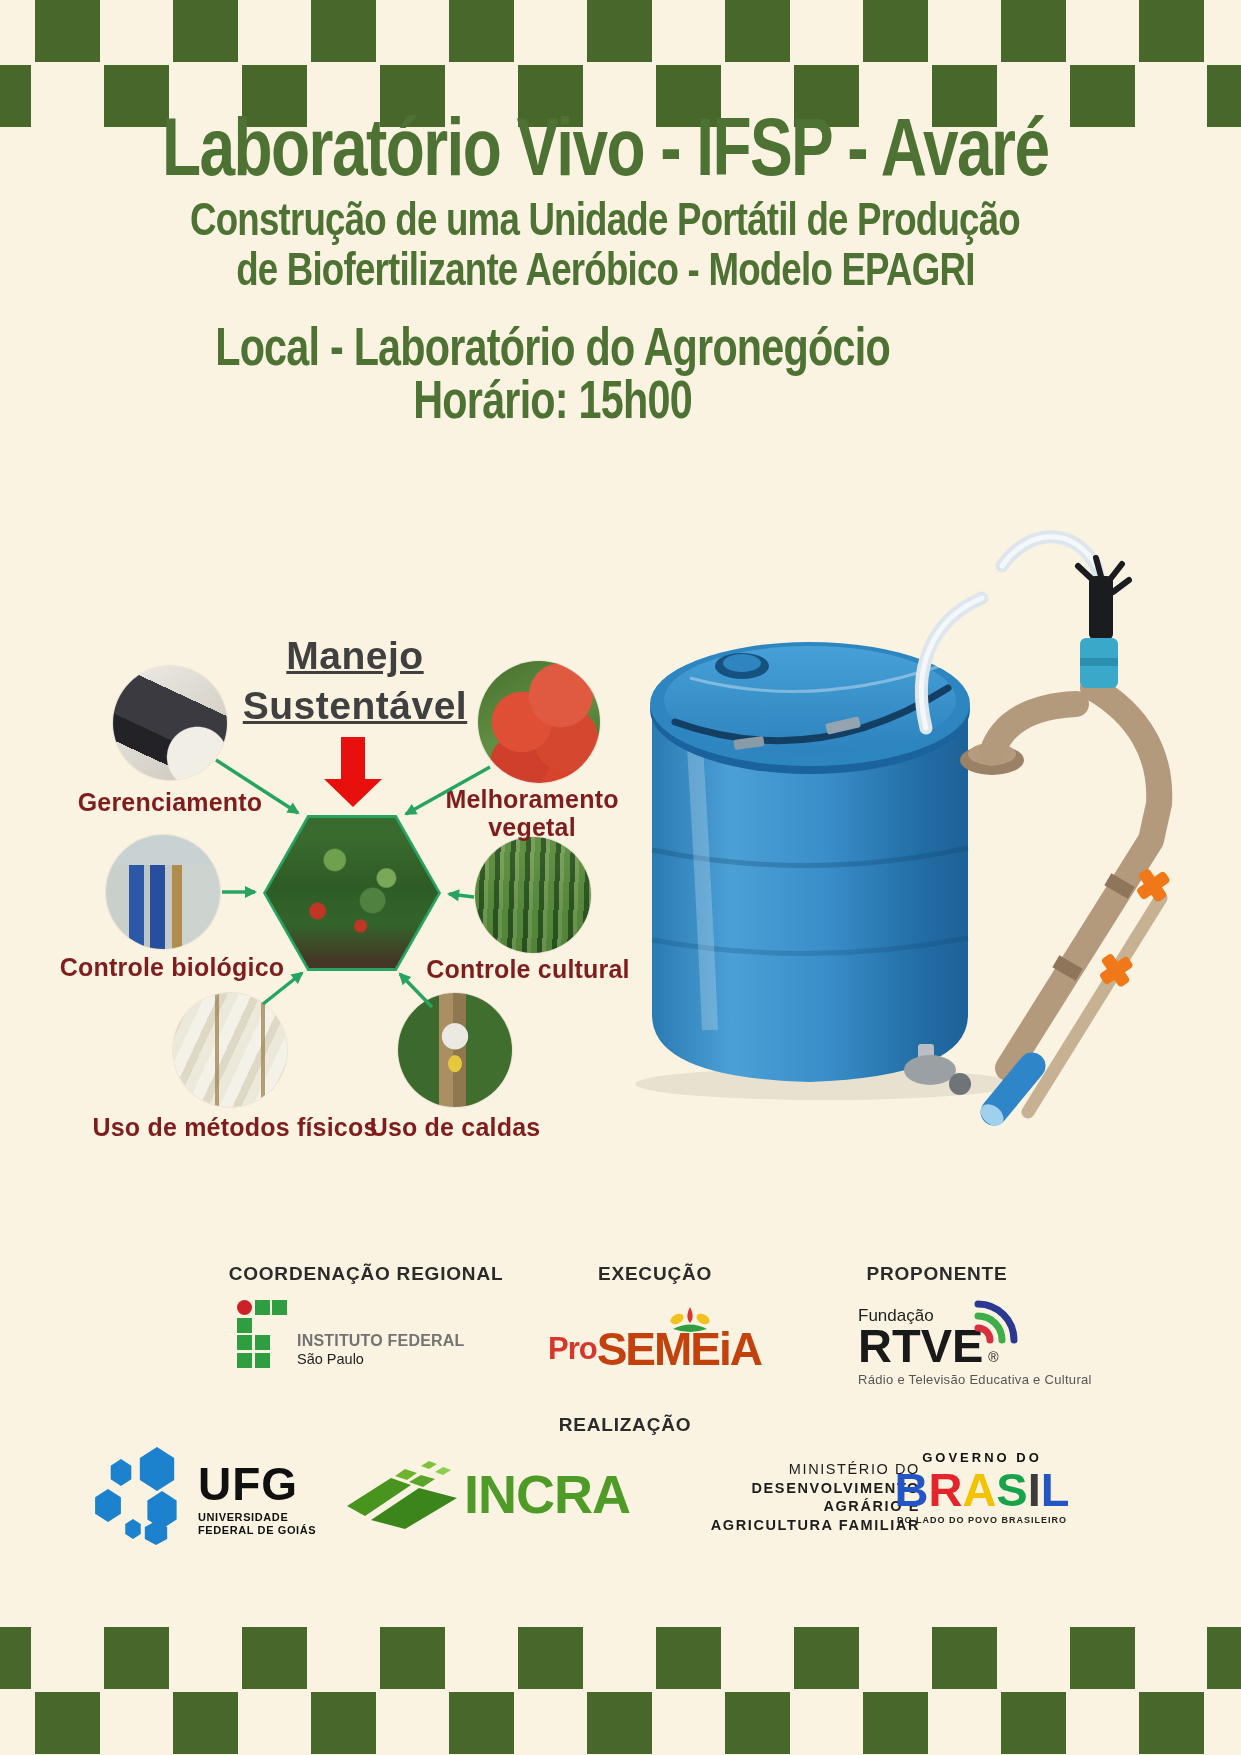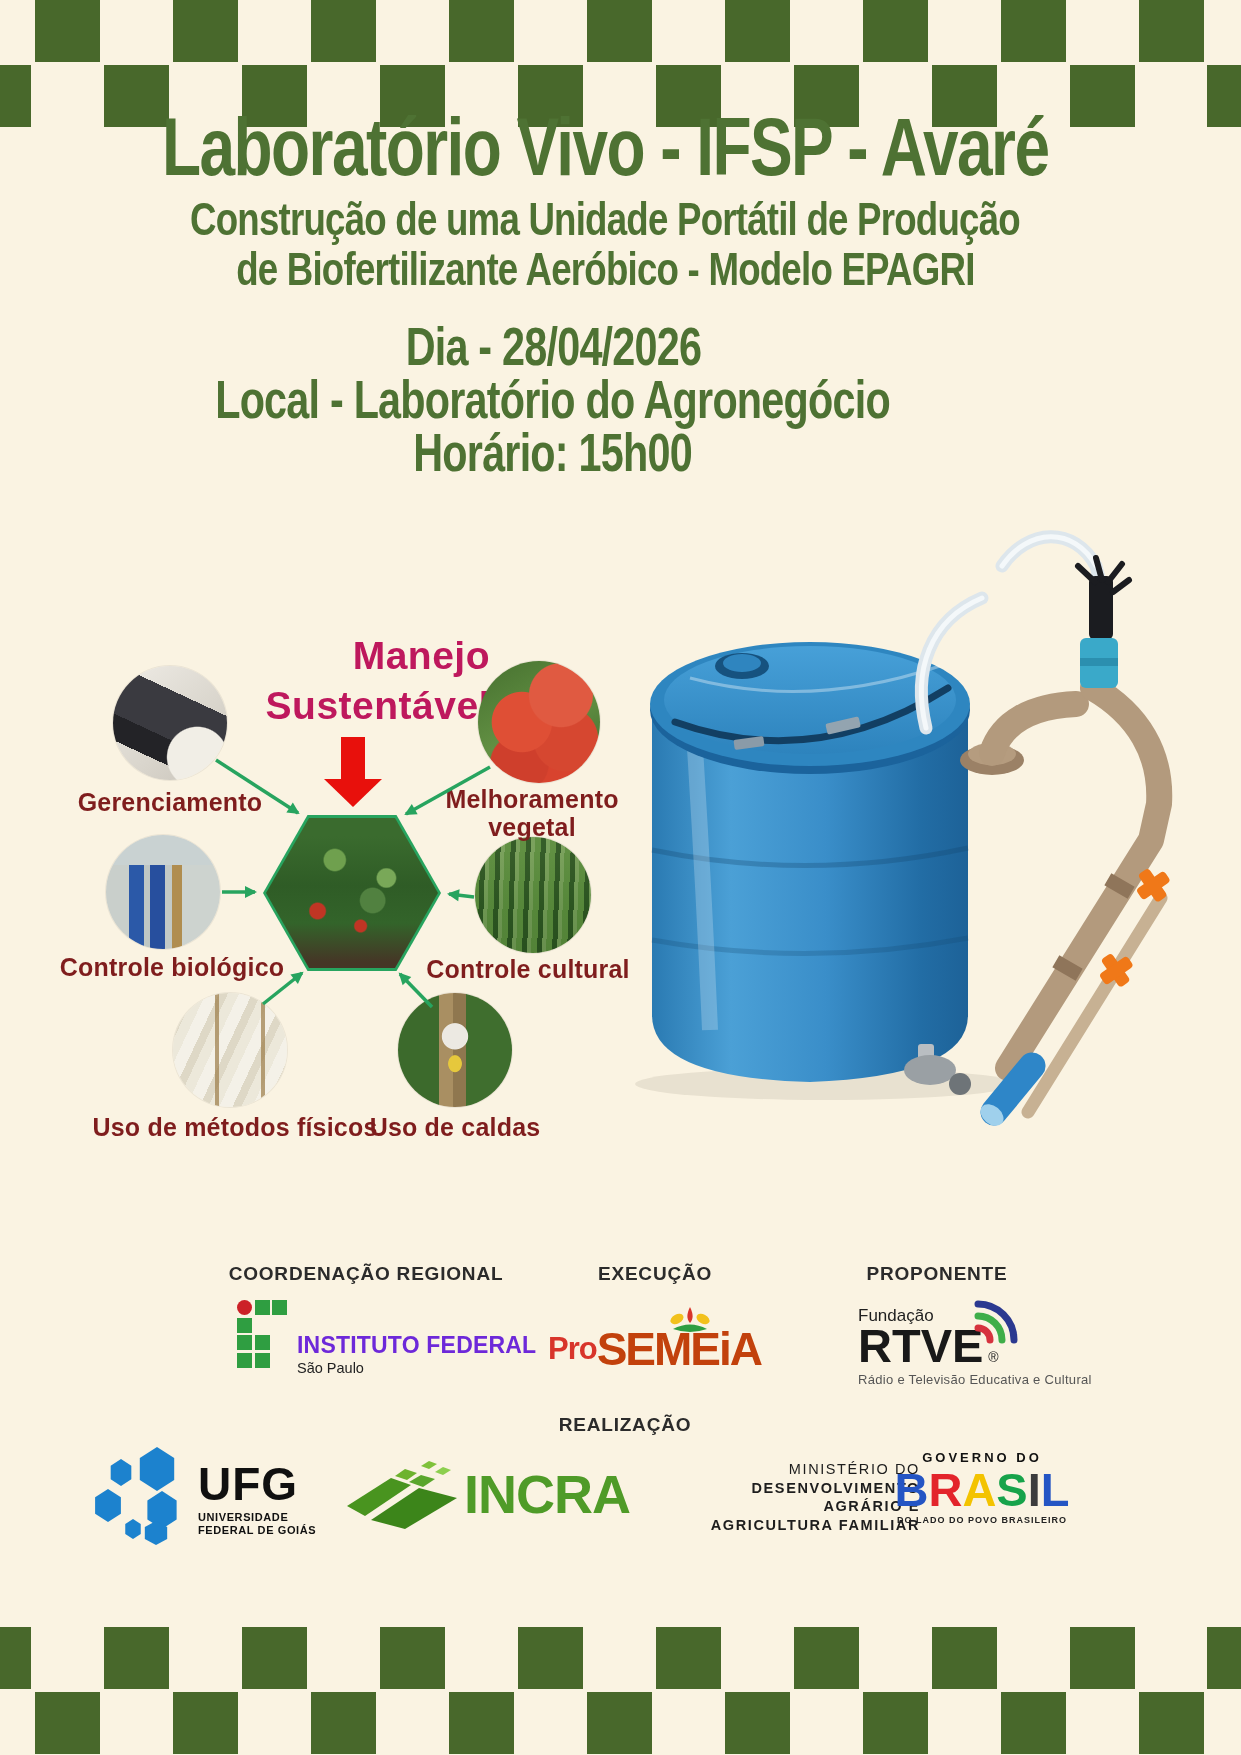--- a/index.html
+++ b/index.html
@@ -21,22 +21,22 @@
   .green-txt{color:#4E7233;}
   .title-block{position:absolute;top:106px;left:0;width:1210px;text-align:center;}
   .title-block .main{font-size:82px;font-weight:700;line-height:1;letter-spacing:-2px;}
   .subtitle{position:absolute;top:194px;left:0;width:1210px;text-align:center;
     font-size:47px;font-weight:700;line-height:1.06;letter-spacing:-1px;}
   .event-info{position:absolute;top:320px;left:0;width:1106px;text-align:center;
     font-size:53px;font-weight:700;line-height:1.0;letter-spacing:-1px;}
   .event-info>div{margin:0;}
   
   .diagram{position:absolute;left:70px;top:555px;width:540px;height:620px;}
-  .d-title{position:absolute;left:150px;top:76px;width:270px;text-align:right;
-    font-size:39px;font-weight:700;color:#be185d;line-height:1.28;letter-spacing:.5px;}
+  .d-title{position:absolute;left:150px;top:76px;width:270px;text-align:center;
+    font-size:39px;font-weight:700;color:#404040;line-height:1.28;letter-spacing:.5px;text-decoration:underline;}
   .red-arrow{position:absolute;left:254px;top:182px;width:58px;height:70px;}
   .ra-shaft{position:absolute;left:17px;top:0;width:24px;height:42px;background:#E8100C;}
   .ra-head{position:absolute;left:0;top:42px;width:0;height:0;
     border-left:29px solid transparent;border-right:29px solid transparent;border-top:28px solid #E8100C;}
   .hex-outer{position:absolute;left:193px;top:260px;width:178px;height:156px;background:#27A45F;
     clip-path:polygon(0% 50%,25% 0%,75% 0%,100% 50%,75% 100%,25% 100%);}
   .hex-inner{position:absolute;left:3px;top:3px;right:3px;bottom:3px;
     clip-path:polygon(0% 50%,25% 0%,75% 0%,100% 50%,75% 100%,25% 100%);
     background:
       radial-gradient(circle at 30% 62%, #c03524 0 5%, transparent 6%),
@@ -81,21 +81,21 @@
     letter-spacing:.8px;text-align:center;width:300px;}
   .h-coord{left:216px;top:1263px;}
   .h-exec{left:505px;top:1263px;}
   .h-prop{left:787px;top:1263px;}
   .h-real{left:475px;top:1414px;}
   .if-logo{position:absolute;left:237px;top:1300px;display:flex;align-items:flex-start;}
   .if-mark{position:relative;width:52px;height:70px;}
   .if-sq{position:absolute;width:15px;height:15px;background:#2f9e41;}
   .if-dot{position:absolute;width:15px;height:15px;border-radius:50%;background:#cc2127;}
   .if-text{margin-left:8px;margin-top:32px;}
-  .if-text .l1{font-size:23px;font-weight:800;color:#6d28d9;letter-spacing:.2px;}
+  .if-text .l1{font-size:16px;font-weight:800;color:#737373;letter-spacing:.2px;}
   .if-text .l2{font-size:14.5px;color:#222;margin-top:1px;}
   .prosemeia{position:absolute;left:548px;top:1322px;display:flex;align-items:center;}
   .prosemeia .pro{font-size:31px;font-weight:800;color:#d8352b;letter-spacing:-1px;}
   .prosemeia .semeia{font-size:46px;font-weight:800;color:#c2410c;letter-spacing:-2px;}
   .semeia-decor{position:absolute;left:118px;top:-16px;}
   .rtve{position:absolute;left:858px;top:1306px;width:160px;}
   .rtve .fundacao{font-size:17px;color:#1f1f1f;}
   .rtve .name-row{display:flex;align-items:baseline;margin-top:-4px;}
   .rtve .name{font-size:47px;font-weight:900;color:#191919;letter-spacing:0px;line-height:1;}
   .rtve .reg{font-size:14px;color:#191919;margin-left:5px;}
@@ -131,21 +131,20 @@
 
   <div class="title-block green-txt">
     <span class="cx main">Laboratório Vivo - IFSP - Avaré</span>
   </div>
   <div class="subtitle green-txt">
     <div><span class="cx">Construção de uma Unidade Portátil de Produção</span></div>
     <div><span class="cx">de Biofertilizante Aeróbico - Modelo EPAGRI</span></div>
   </div>
 
   <div class="event-info green-txt">
-    <div><span class="cx">Dia - 28/04/2026</span></div>
     <div><span class="cx">Local - Laboratório do Agronegócio</span></div>
     <div><span class="cx">Horário: 15h00</span></div>
   </div>
 
   <div class="diagram">
     <div class="d-title">
       <span>Manejo</span><br>
       <span>Sustentável</span>
     </div>
 

